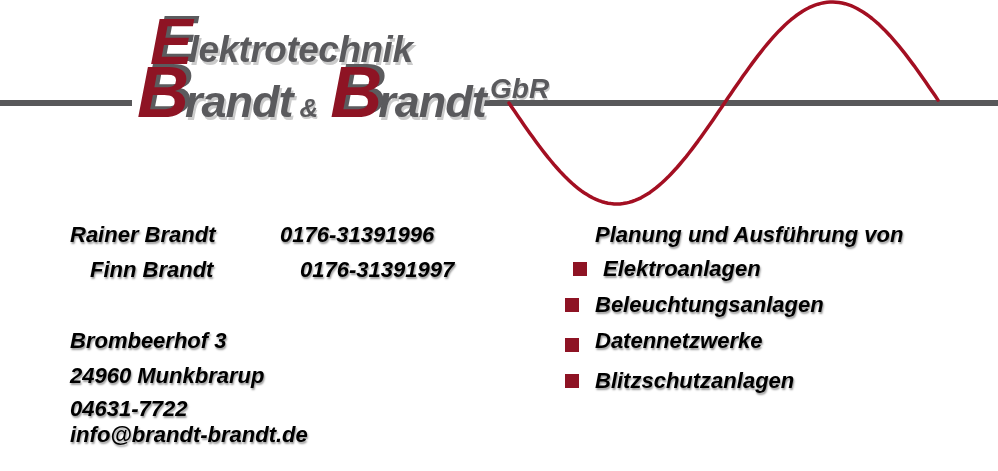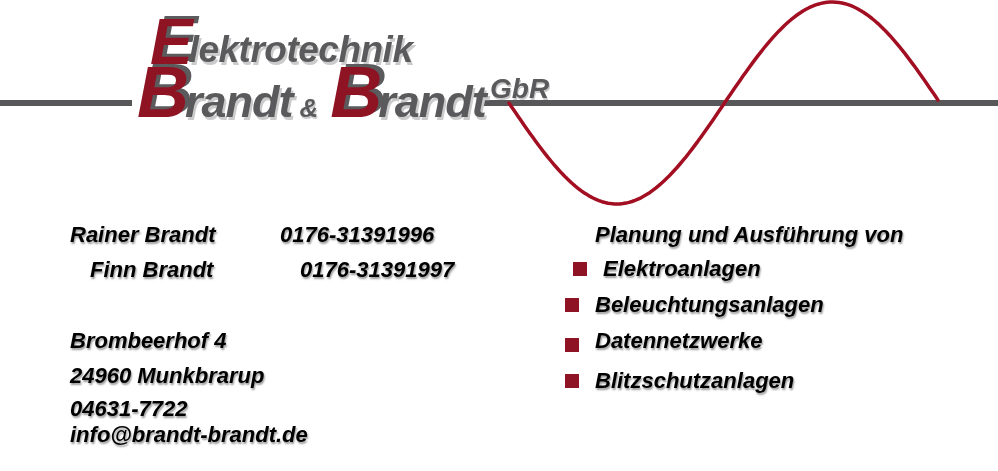--- a/index.html
+++ b/index.html
@@ -81,21 +81,21 @@
 
 <div class="abs bodytext contact-row" style="top:224px;">
   <span class="contact-name">Rainer Brandt</span>
   <span class="contact-phone">0176-31391996</span>
 </div>
 <div class="abs bodytext contact-row" style="top:259px;margin-left:20px;">
   <span class="contact-name">Finn Brandt</span>
   <span class="contact-phone">0176-31391997</span>
 </div>
 
-<div class="abs bodytext addr" style="top:330px;">Brombeerhof 4</div>
+<div class="abs bodytext addr" style="top:330px;">Brombeerhof 3</div>
 <div class="abs bodytext addr" style="top:365px;">24960 Munkbrarup</div>
 <div class="abs bodytext addr" style="top:398px;">04631-7722</div>
 <div class="abs bodytext addr" style="top:424px;">info@brandt-brandt.de</div>
 
 <div class="abs bodytext svc-head" style="top:224px;">Planung und Ausführung von</div>
 
 <div class="abs bodytext svc-row" style="top:258px;padding-left:8px;">
   <span class="bullet"></span>
   <span>Elektroanlagen</span>
 </div>

